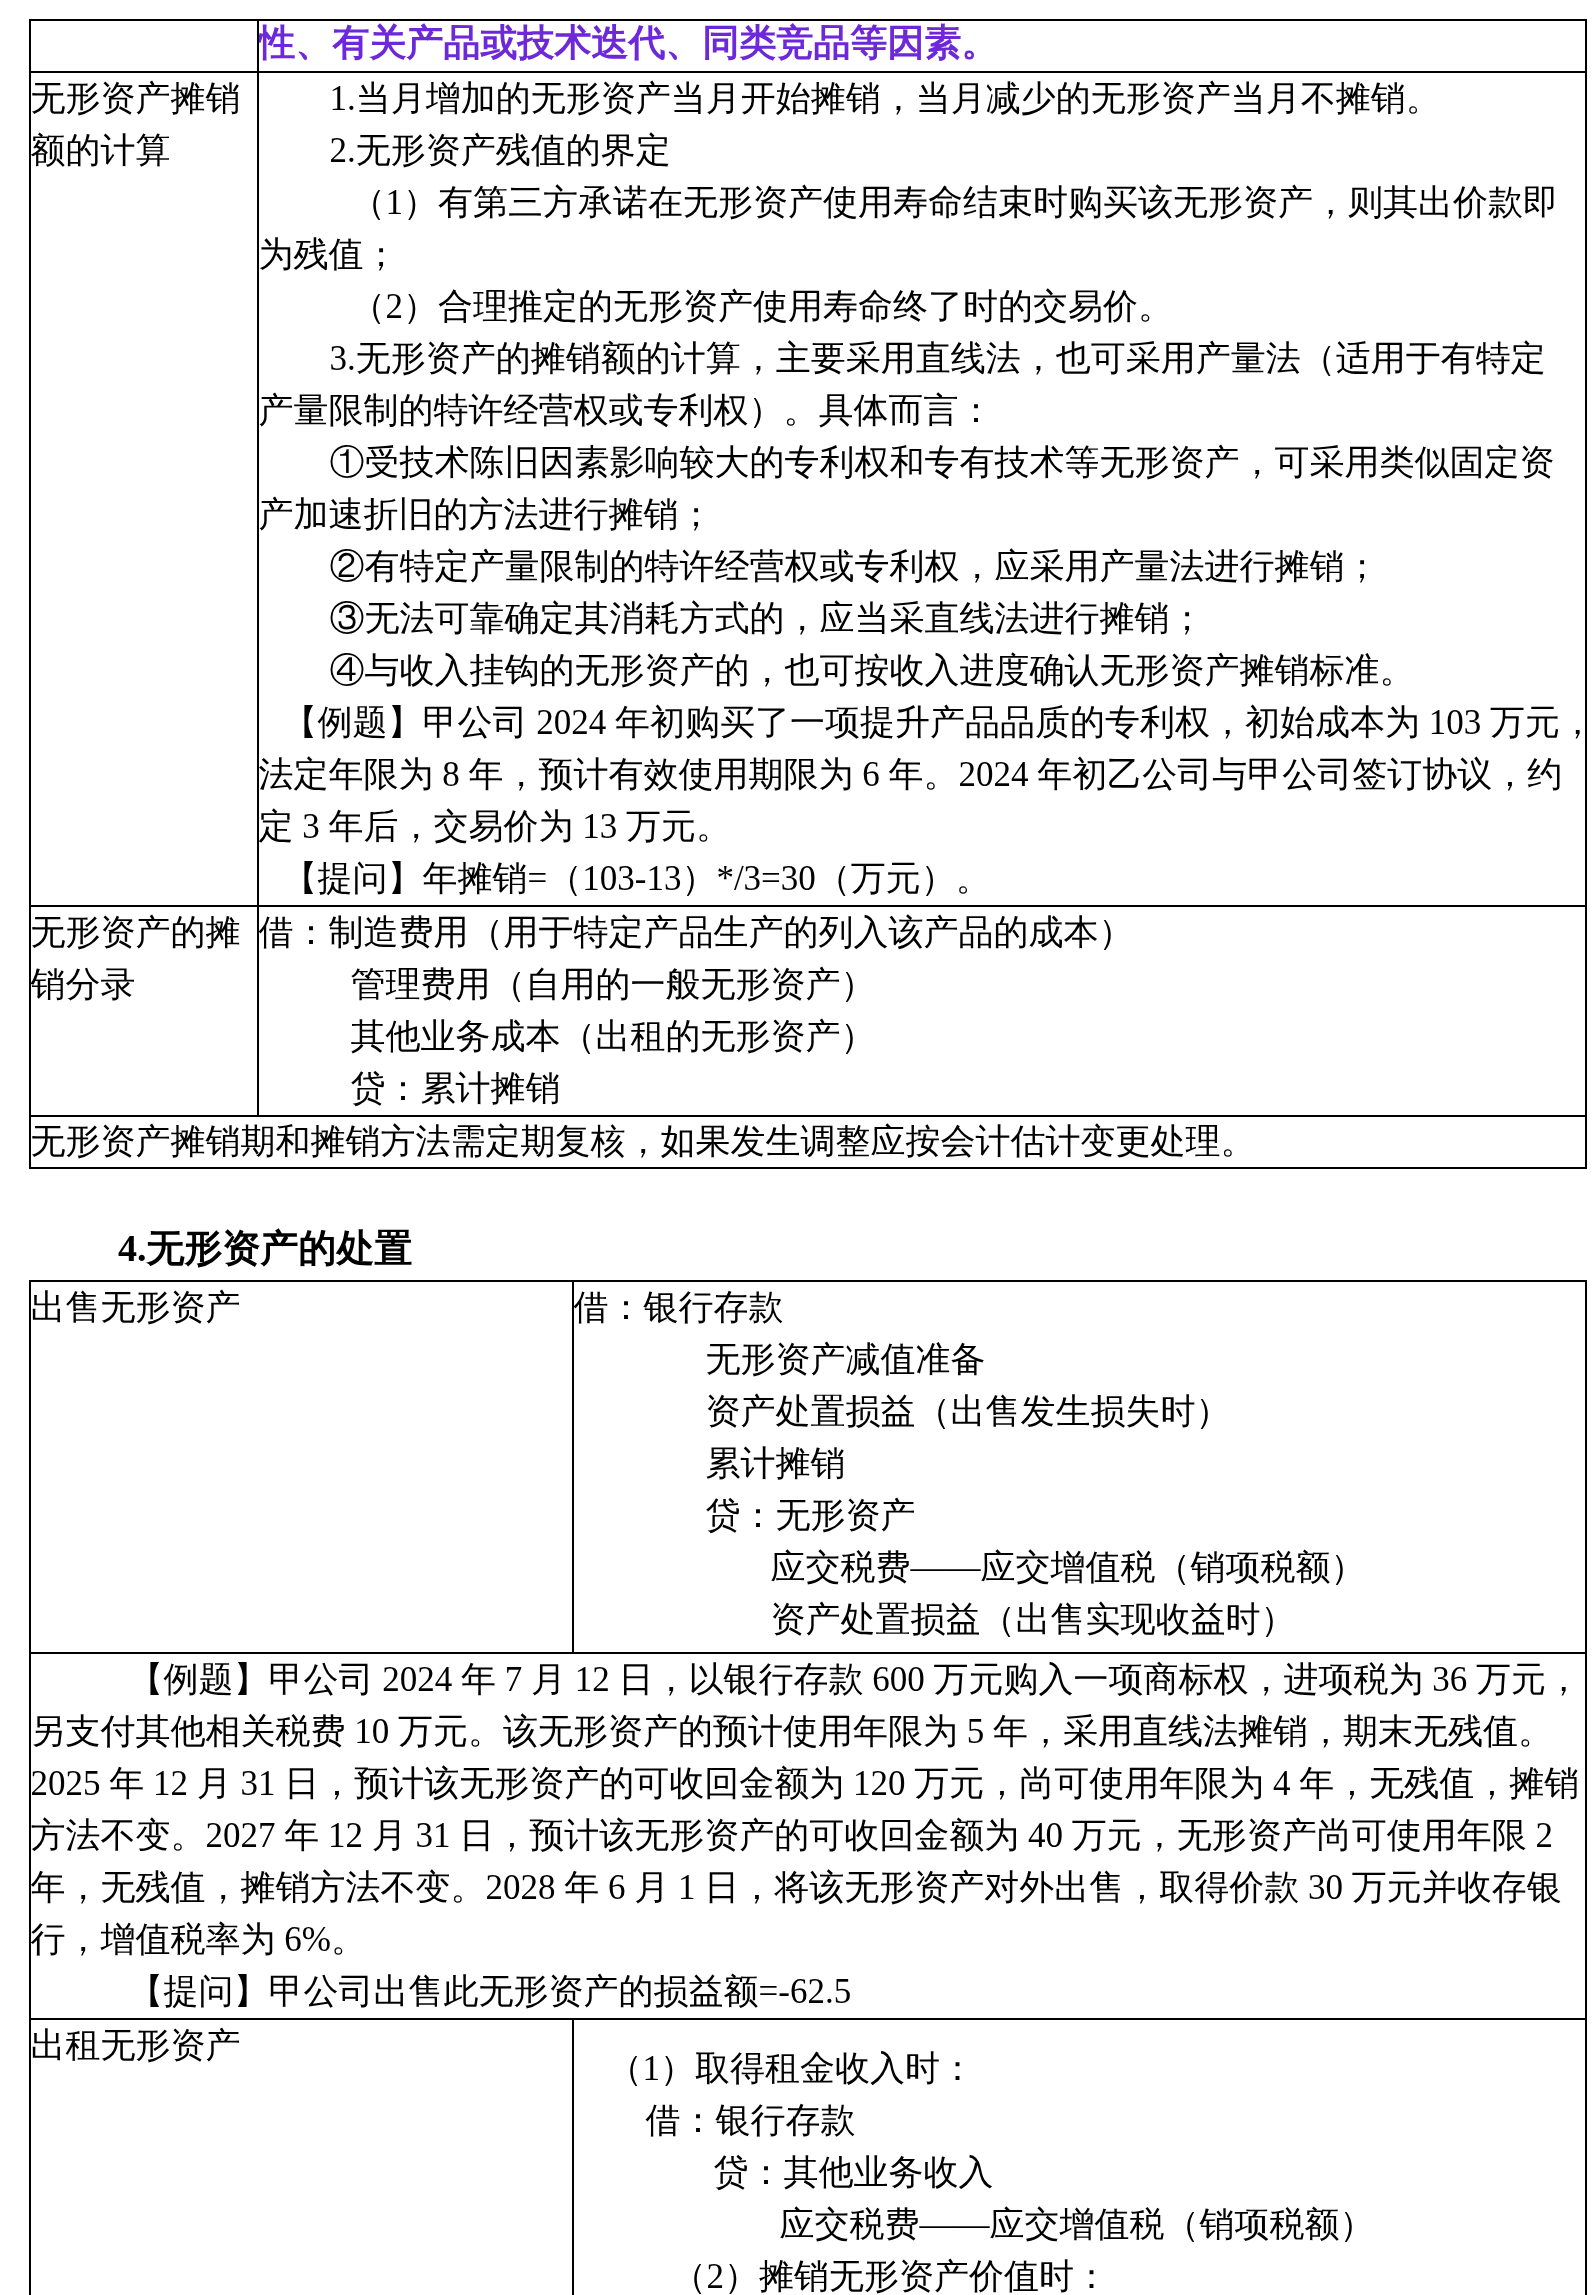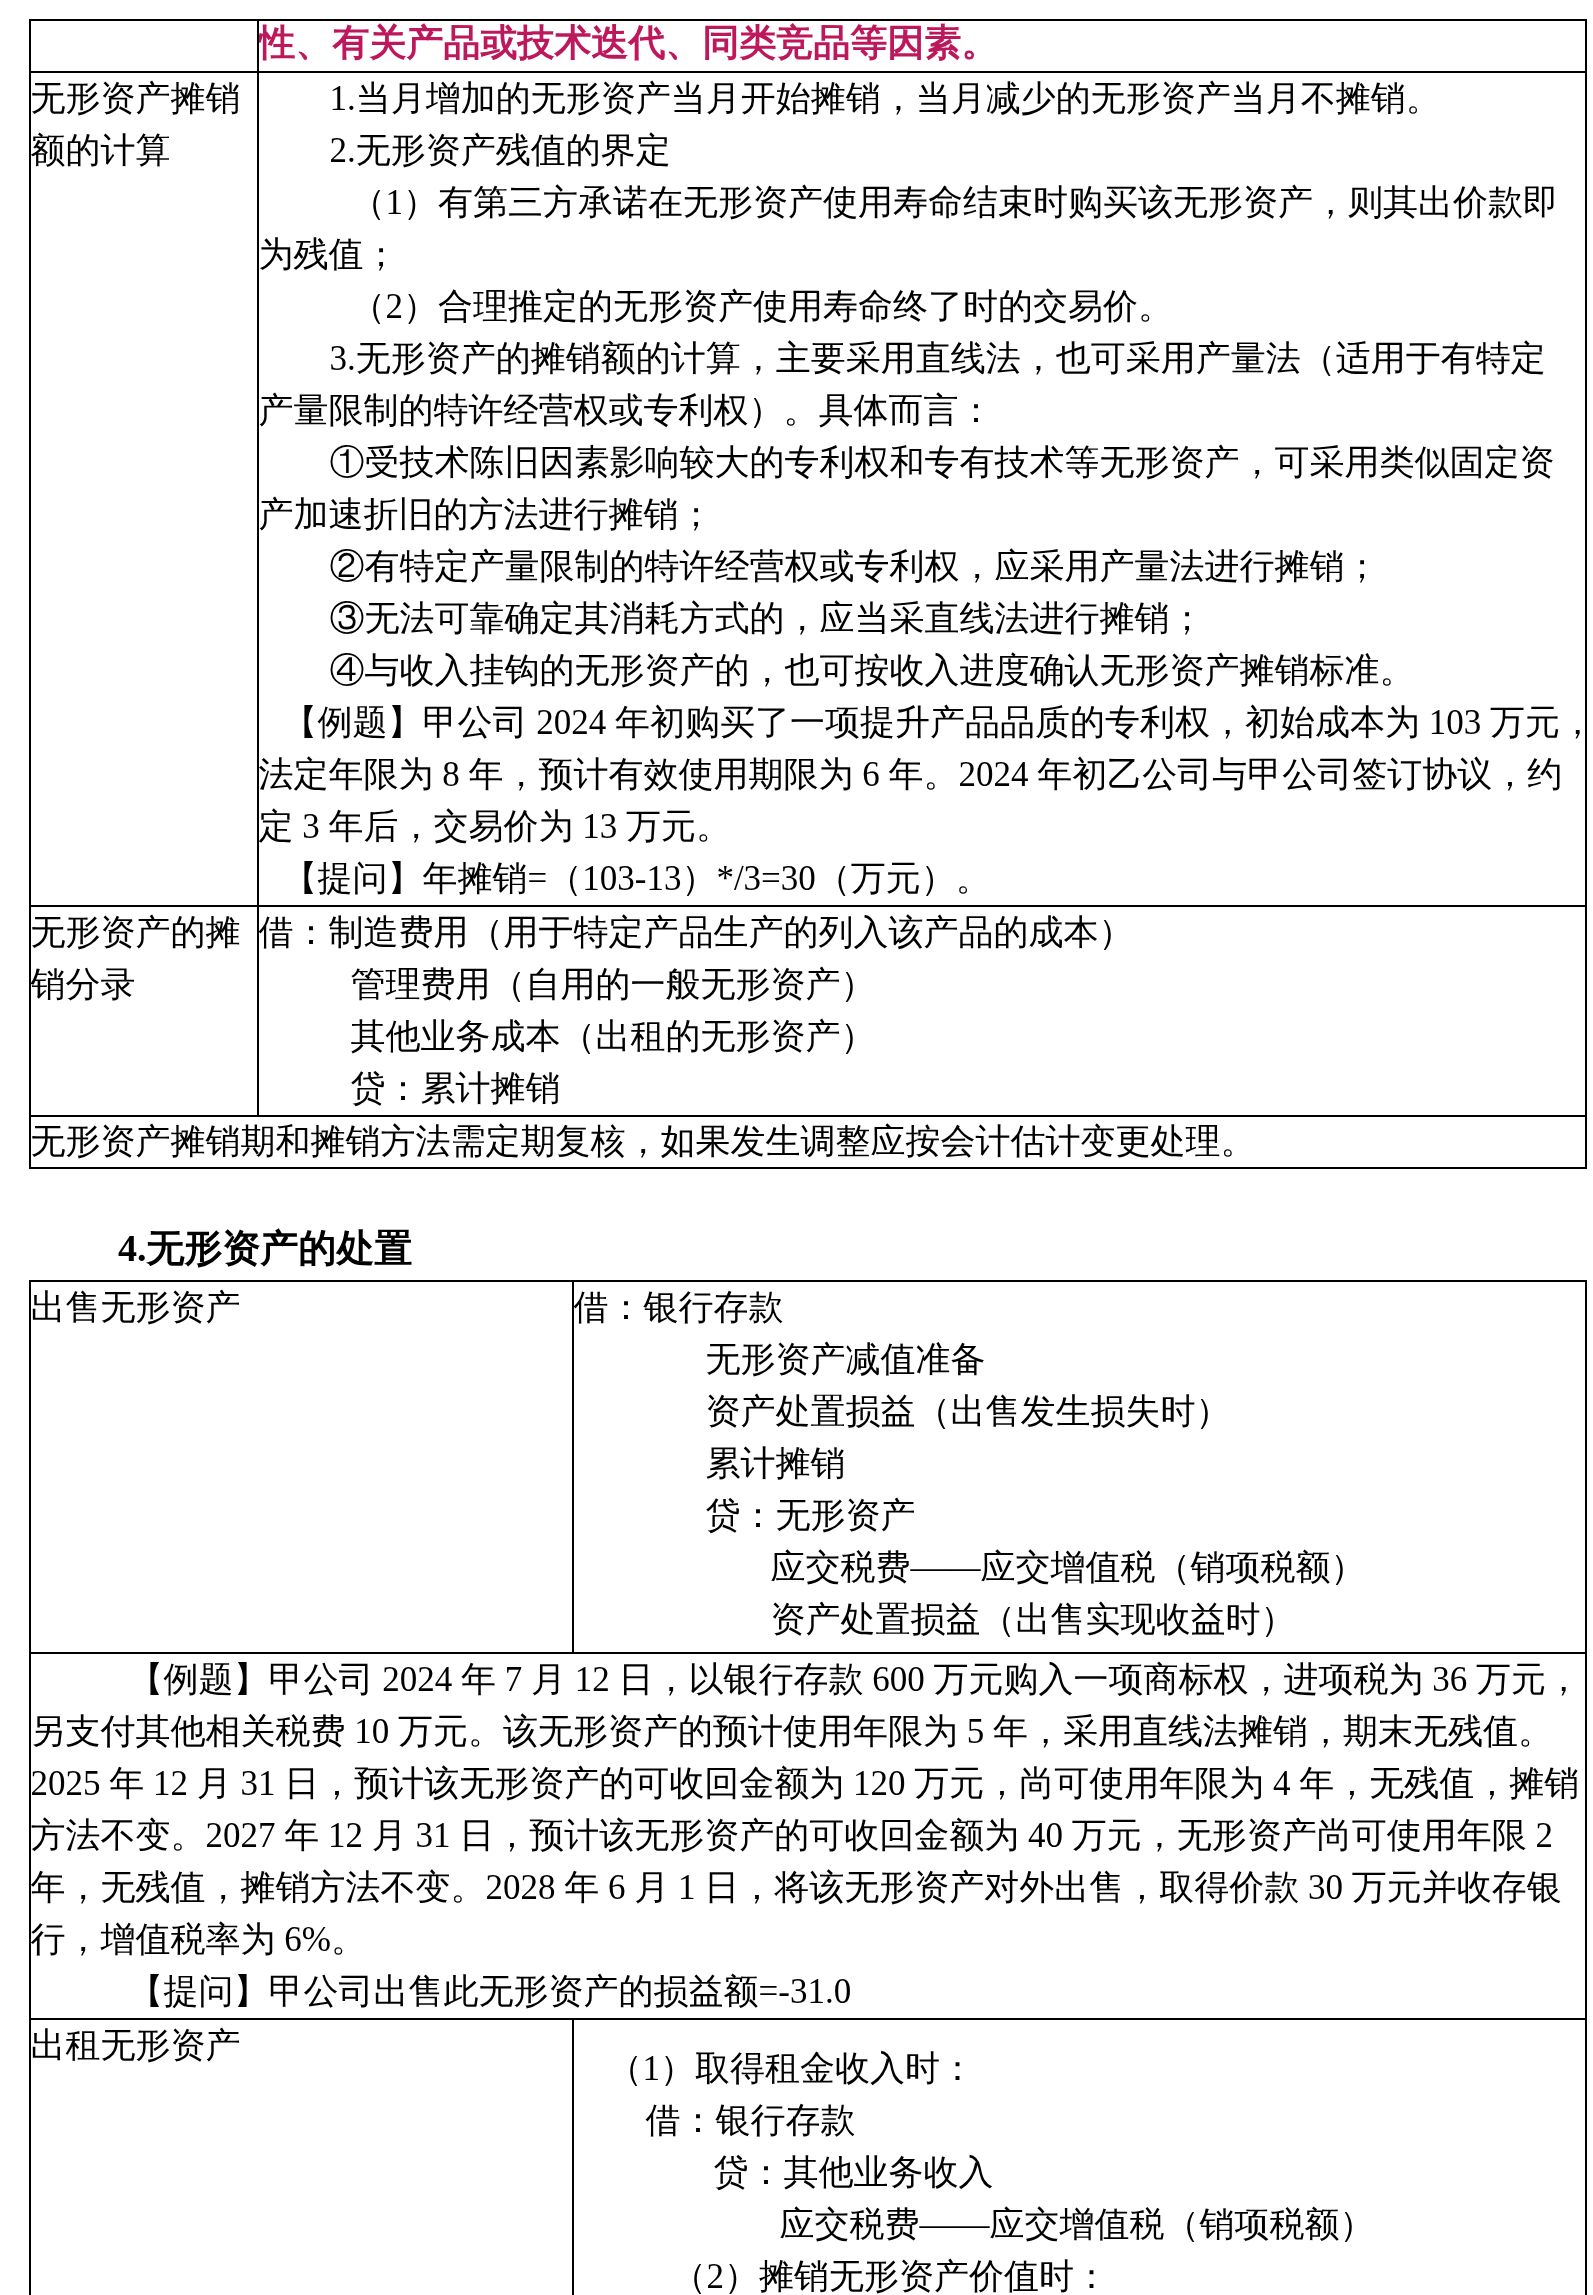--- a/index.html
+++ b/index.html
@@ -31,21 +31,21 @@
     font-size:35px;
     line-height:52px;
   }
   .cell{font-size:35px;line-height:52px;}
   .ln{white-space:nowrap;}
   
   .red-note{
     padding:4.1px 5.4px 0 13.6px;
     font-family:"Liberation Sans","DejaVu Sans",sans-serif;
     font-weight:bold;
-    color:#be185d;
+    color:#6d28d9;
     font-size:37px;
     line-height:43px;
     white-space:nowrap;
   }
   
   .cell-calc{padding:1.4px 4.1px 0 12.2px;}
   .cell-calc .i1{padding-left:71px;}
   .cell-calc .i2{padding-left:92px;}
   .cell-calc .i3{padding-left:24px;}
   
@@ -155,21 +155,21 @@
           </td>
     </tr>
     <tr style="height:361px">
       <td colspan="2" class="cell cell-ex">
             <div class="ln i1">【例题】甲公司 2024 年 7 月 12 日，以银行存款 600 万元购入一项商标权，进项税为 36 万元，</div>
             <div class="ln i0">另支付其他相关税费 10 万元。该无形资产的预计使用年限为 5 年，采用直线法摊销，期末无残值。</div>
             <div class="ln i0">2025 年 12 月 31 日，预计该无形资产的可收回金额为 120 万元，尚可使用年限为 4 年，无残值，摊销</div>
             <div class="ln i0">方法不变。2027 年 12 月 31 日，预计该无形资产的可收回金额为 40 万元，无形资产尚可使用年限 2</div>
             <div class="ln i0">年，无残值，摊销方法不变。2028 年 6 月 1 日，将该无形资产对外出售，取得价款 30 万元并收存银</div>
             <div class="ln i0">行，增值税率为 6%。</div>
-            <div class="ln i1">【提问】甲公司出售此无形资产的损益额=-31.0</div>
+            <div class="ln i1">【提问】甲公司出售此无形资产的损益额=-62.5</div>
           </td>
     </tr>
     <tr style="height:253px">
       <td class="lbl">出租无形资产</td>
       <td class="cell cell-rent">
             <div class="ln i0">（1）取得租金收入时：</div>
             <div class="ln i1">借：银行存款</div>
             <div class="ln i2">贷：其他业务收入</div>
             <div class="ln i3">应交税费——应交增值税（销项税额）</div>
             <div class="ln i4">（2）摊销无形资产价值时：</div>

